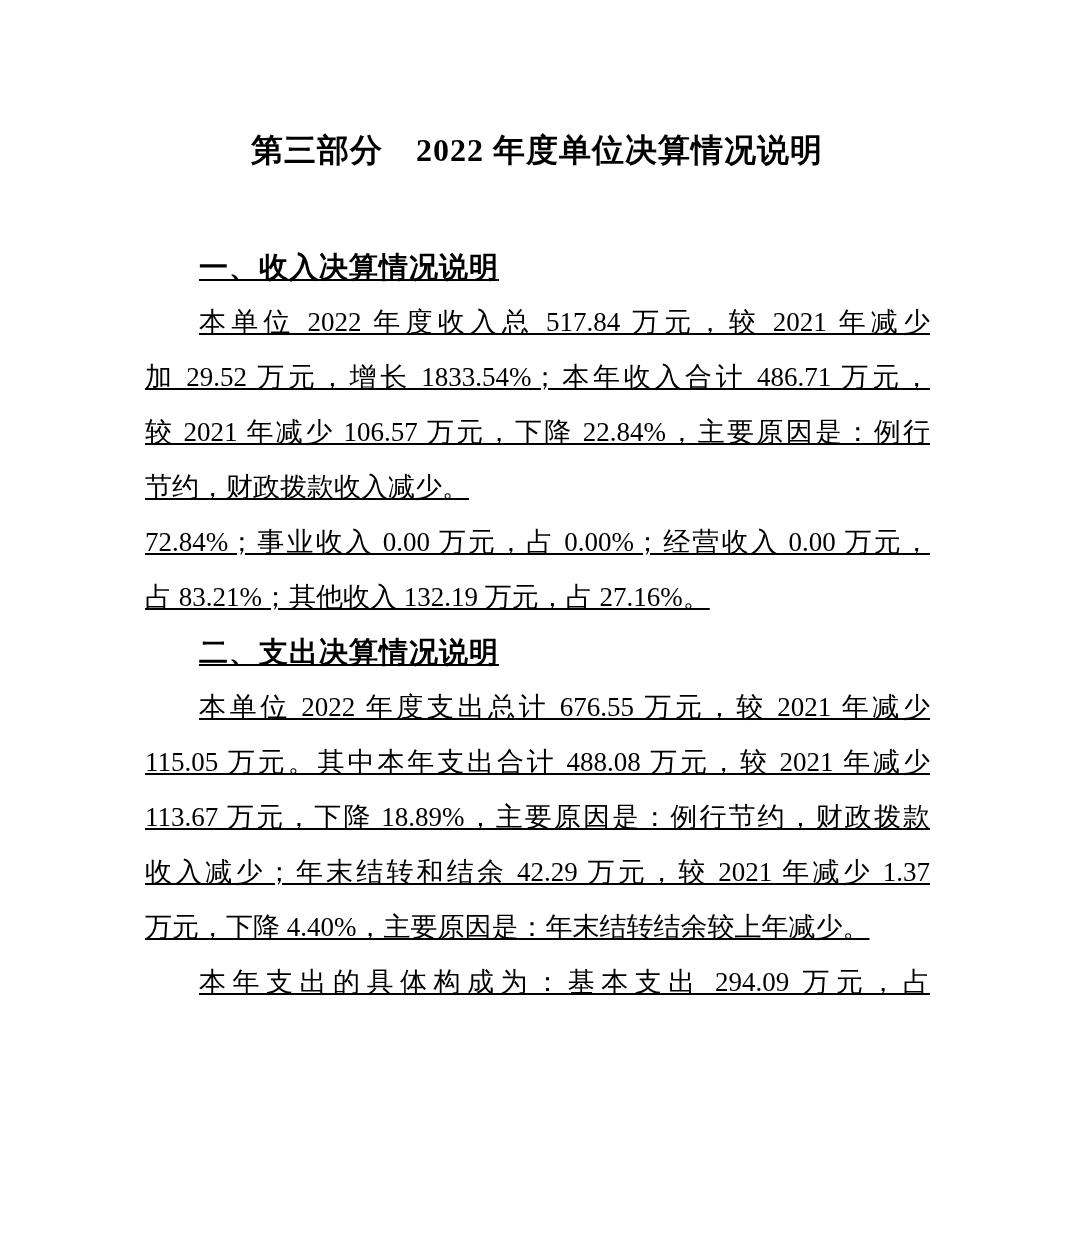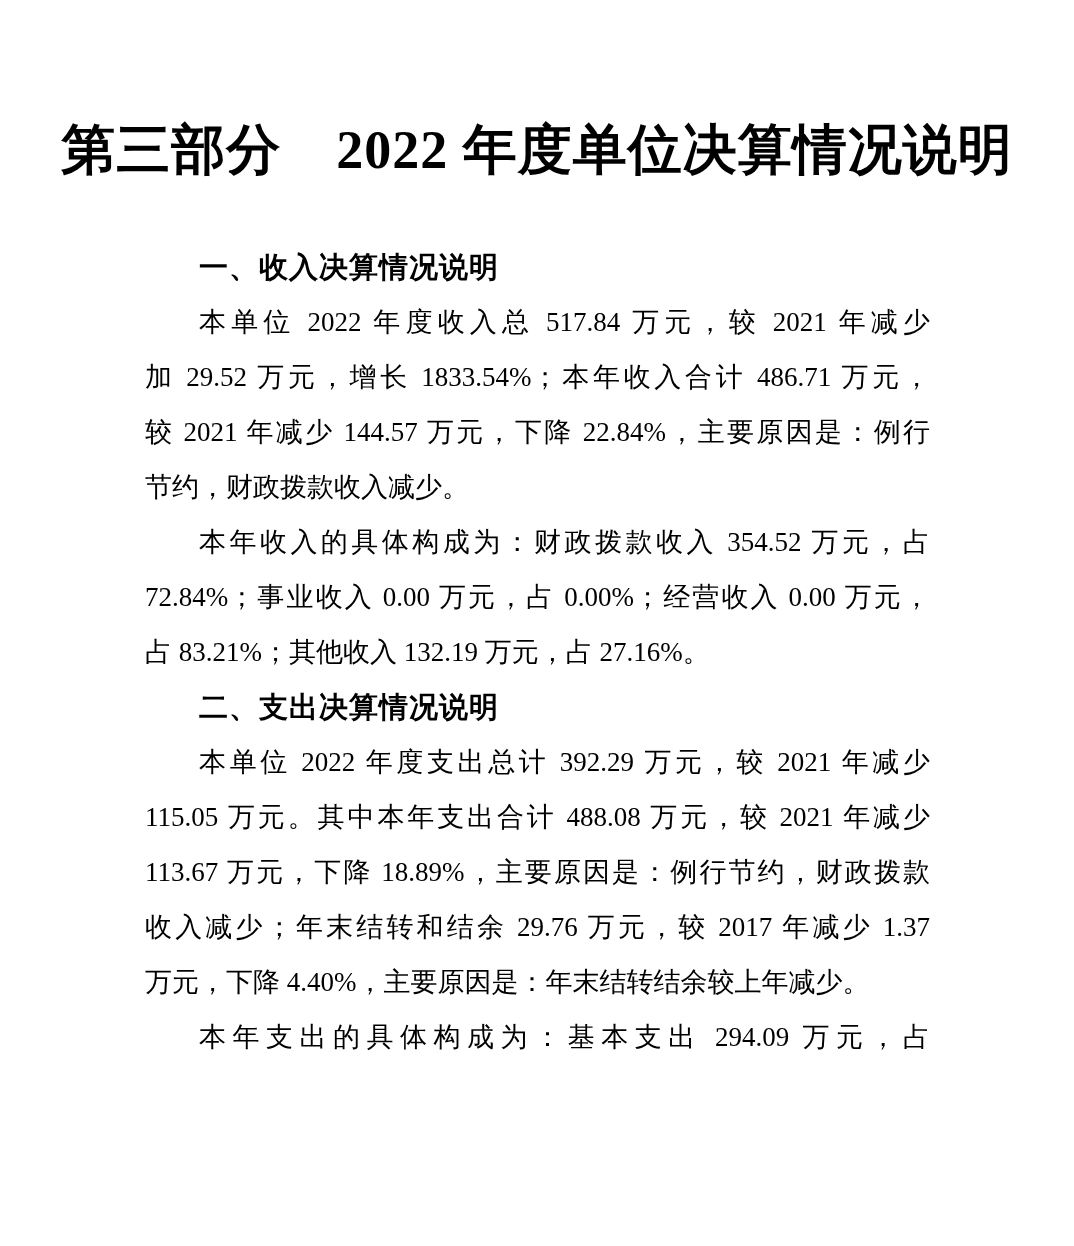--- a/index.html
+++ b/index.html
@@ -14,36 +14,37 @@
   .page {
     width: 1074px;
     height: 1246px;
     background: #ffffff;
     position: relative;
   }
   .doc-title {
     margin: 0;
     padding-top: 118px;
     line-height: 64px;
-    font-size: 54px;
+    font-size: 32px;
     font-weight: 700;
     text-align: center;
     letter-spacing: 1px;
     font-family: "Liberation Serif", "DejaVu Serif", serif;
   }
   .doc-body {
     margin: 58px 0 0 145px;
     width: 785px;
     font-size: 27px;
     line-height: 55px;
   }
   .line {
     height: 55px;
     overflow: visible;
     white-space: normal;
+    text-decoration: underline;
   }
   .line.justify {
     text-align: justify;
     text-align-last: justify;
   }
   .line.left {
     text-align: left;
     text-align-last: left;
   }
   .line.indent {
@@ -58,26 +59,25 @@
 </style>
 </head>
 <body>
 
 <div class="page">
   <h1 class="doc-title">第三部分　2022 年度单位决算情况说明</h1>
   <div class="doc-body">
       <div class="line heading indent left">一、收入决算情况说明</div>
       <div class="line body indent justify">本单位 2022 年度收入总 517.84 万元，较 2021 年减少</div>
       <div class="line body justify">加 29.52 万元，增长 1833.54%；本年收入合计 486.71 万元，</div>
-      <div class="line body justify">较 2021 年减少 144.57 万元，下降 22.84%，主要原因是：例行</div>
+      <div class="line body justify">较 2021 年减少 106.57 万元，下降 22.84%，主要原因是：例行</div>
       <div class="line body left">节约，财政拨款收入减少。</div>
-      <div class="line body indent justify">本年收入的具体构成为：财政拨款收入 354.52 万元，占</div>
       <div class="line body justify">72.84%；事业收入 0.00 万元，占 0.00%；经营收入 0.00 万元，</div>
       <div class="line body left">占 83.21%；其他收入 132.19 万元，占 27.16%。</div>
       <div class="line heading indent left">二、支出决算情况说明</div>
-      <div class="line body indent justify">本单位 2022 年度支出总计 392.29 万元，较 2021 年减少</div>
+      <div class="line body indent justify">本单位 2022 年度支出总计 676.55 万元，较 2021 年减少</div>
       <div class="line body justify">115.05 万元。其中本年支出合计 488.08 万元，较 2021 年减少</div>
       <div class="line body justify">113.67 万元，下降 18.89%，主要原因是：例行节约，财政拨款</div>
-      <div class="line body justify">收入减少；年末结转和结余 29.76 万元，较 2017 年减少 1.37</div>
+      <div class="line body justify">收入减少；年末结转和结余 42.29 万元，较 2021 年减少 1.37</div>
       <div class="line body left">万元，下降 4.40%，主要原因是：年末结转结余较上年减少。</div>
       <div class="line body indent justify">本年支出的具体构成为：基本支出 294.09 万元，占</div>
     </div>
 </div>
 
 </body></html>

